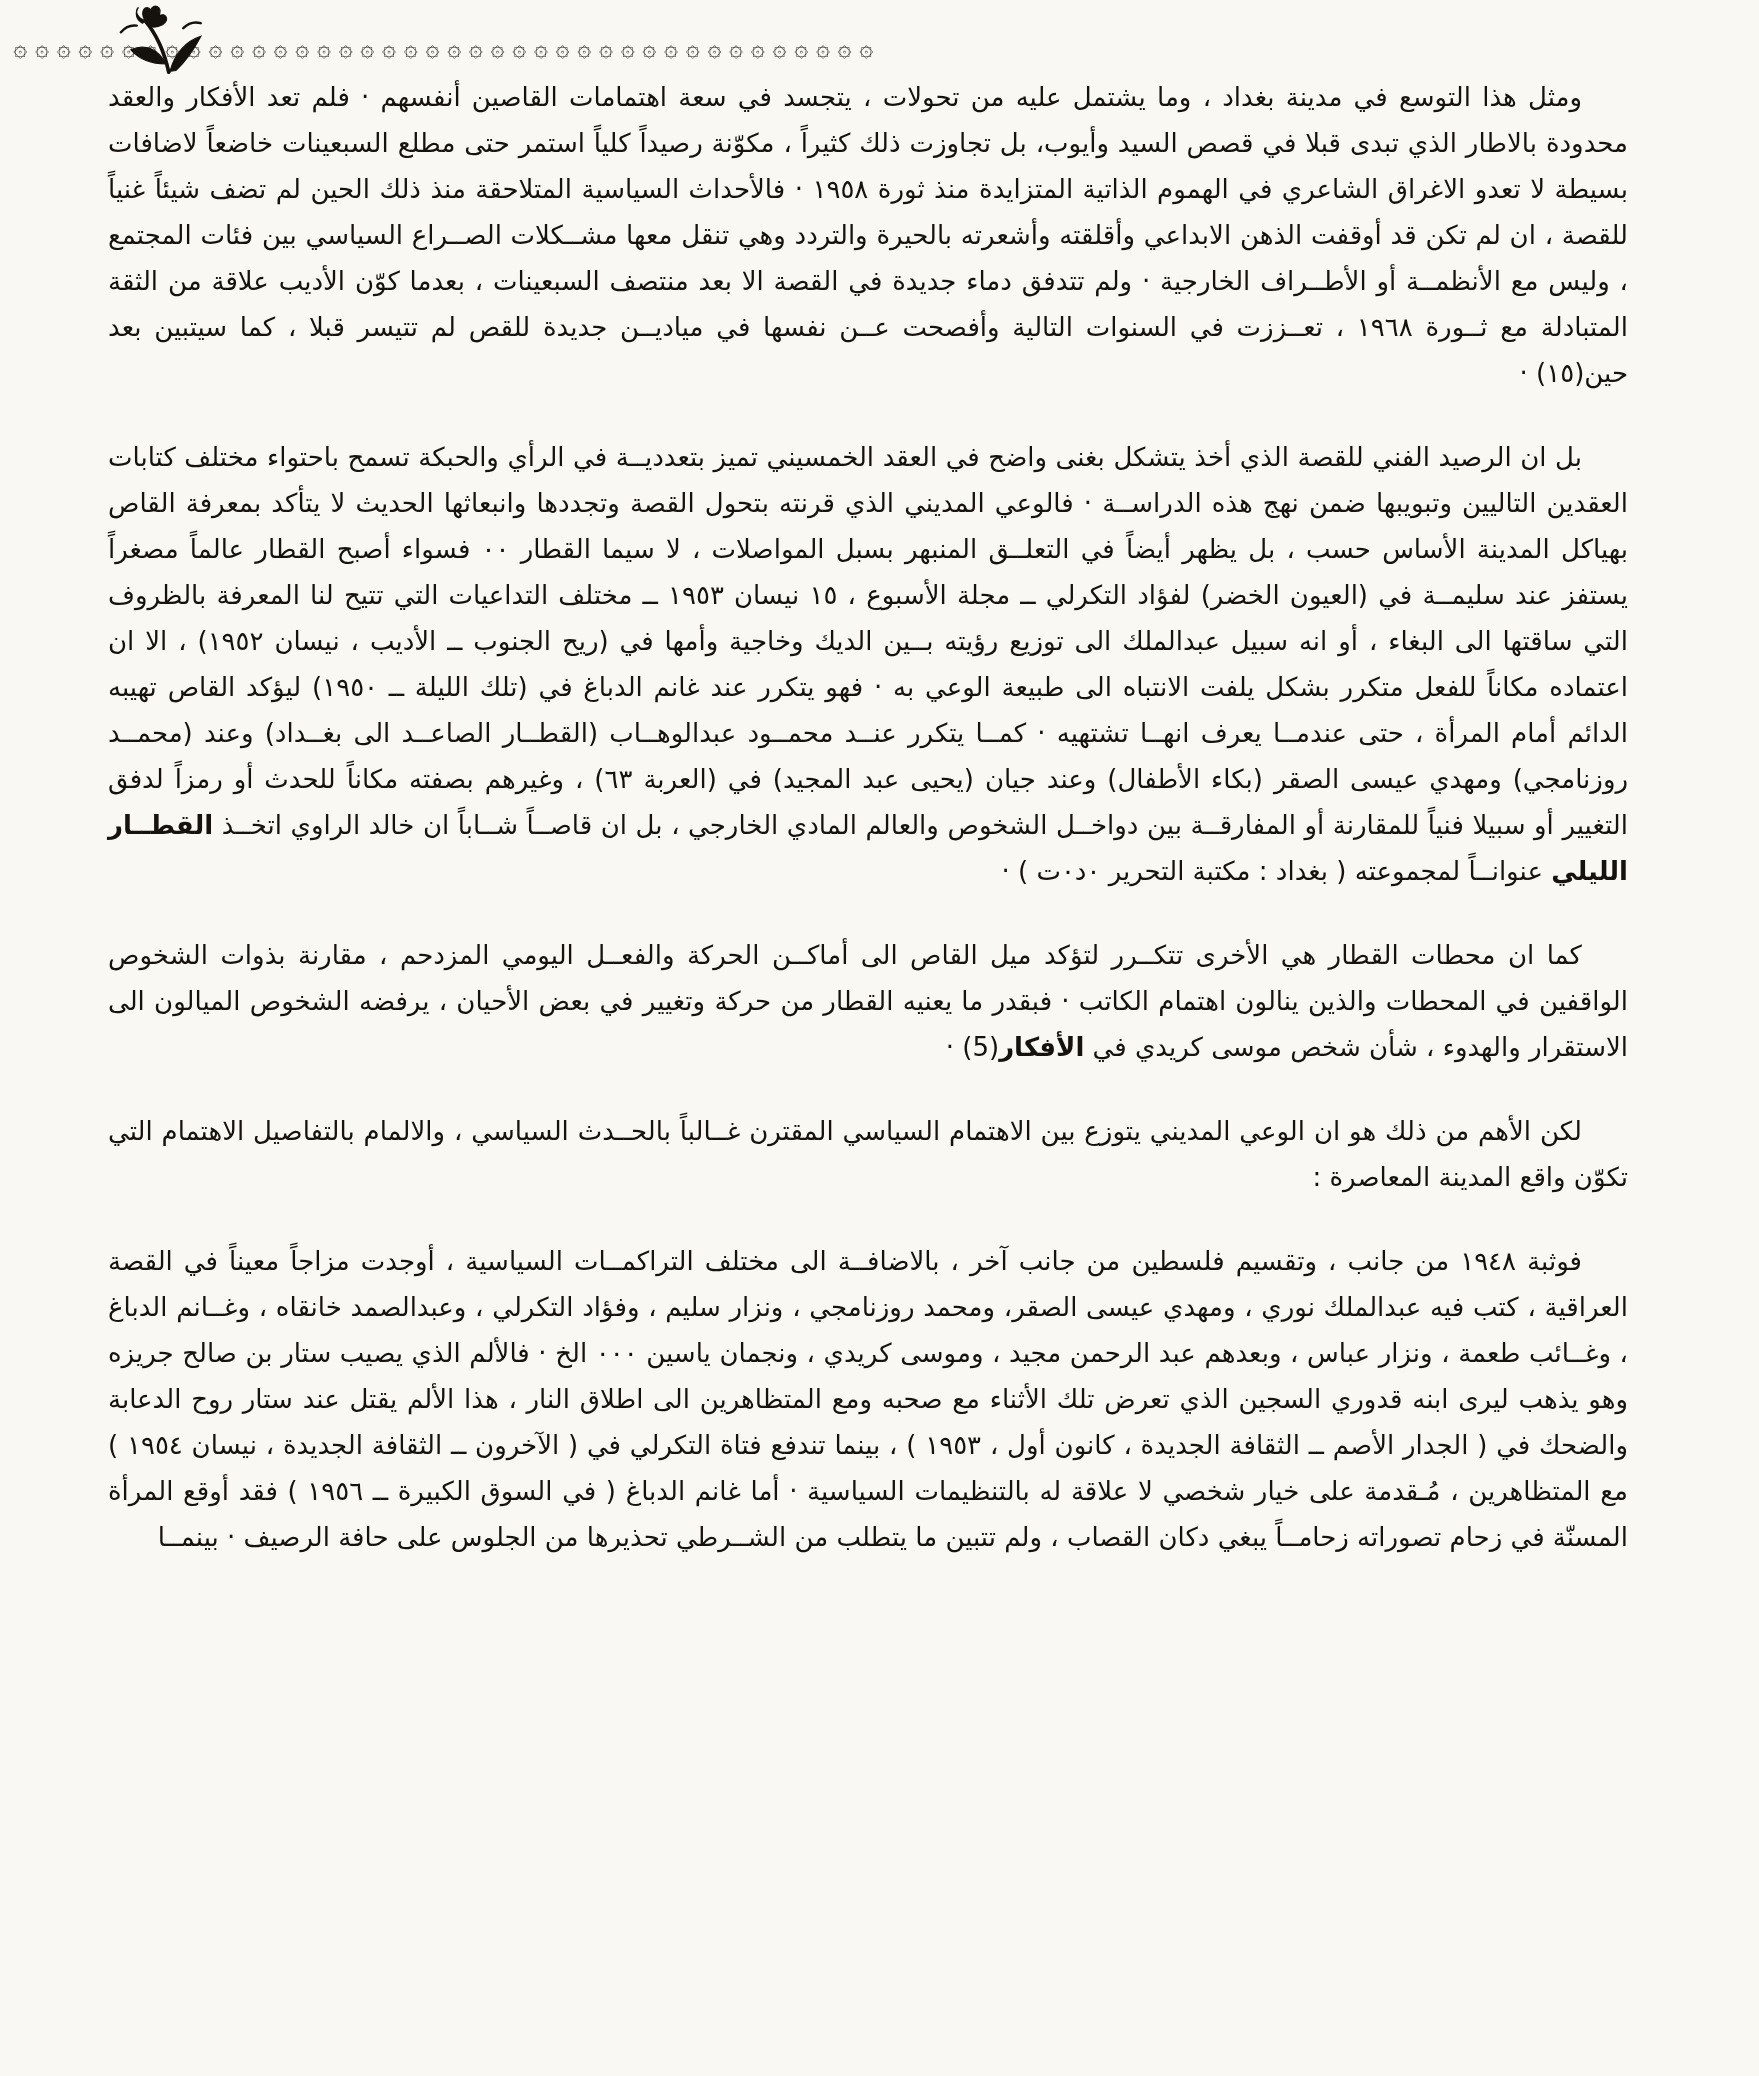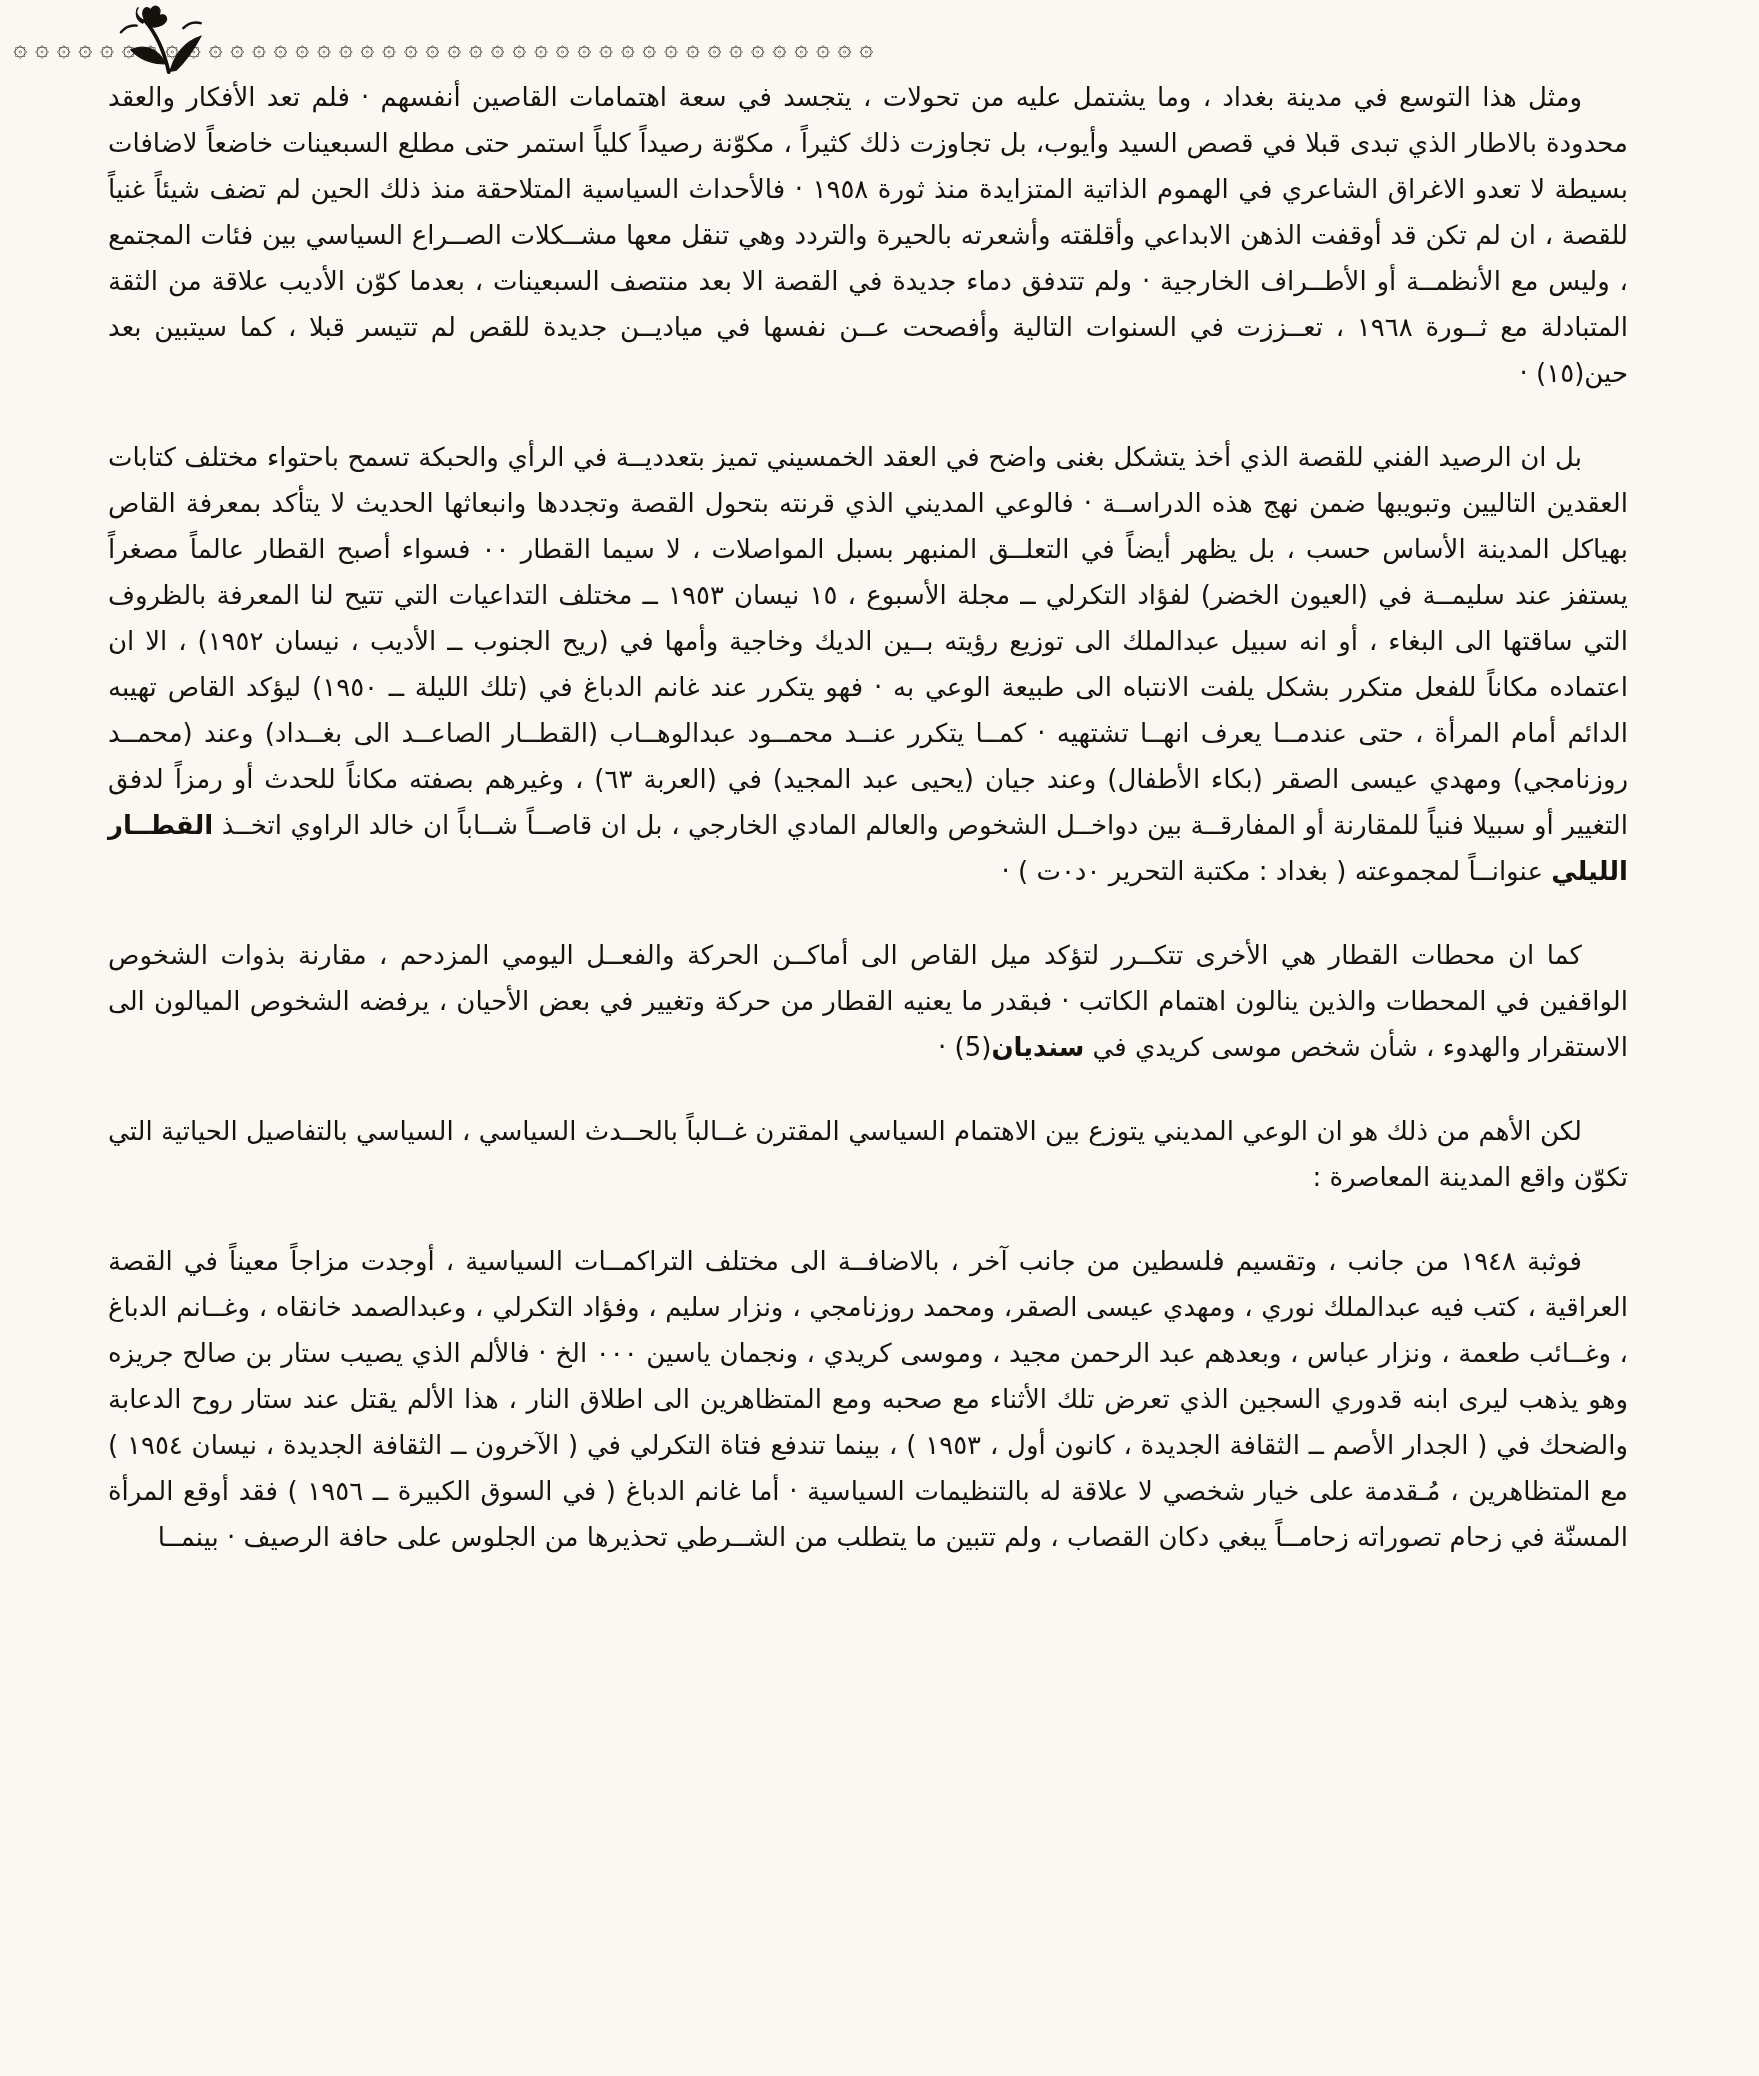--- a/index.html
+++ b/index.html
@@ -76,19 +76,19 @@
 
         <path d="M210,60 C222,48 238,44 252,48" stroke-width="6" fill="none" stroke-linecap="round"></path>
         <path d="M60,70 C70,58 84,52 98,54" stroke-width="6" fill="none" stroke-linecap="round"></path>
       </g>
     </svg>
   </div>
 
   <div class="body-text">
       <p class="para"><span>ومثل هذا التوسع في مدينة بغداد ، وما يشتمل عليه من تحولات ، يتجسد في سعة اهتمامات القاصين أنفسهم · فلم تعد الأفكار والعقد محدودة بالاطار الذي تبدى قبلا في قصص السيد وأيوب، بل تجاوزت ذلك كثيراً ، مكوّنة رصيداً كلياً استمر حتى مطلع السبعينات خاضعاً لاضافات بسيطة لا تعدو الاغراق الشاعري في الهموم الذاتية المتزايدة منذ ثورة ١٩٥٨ · فالأحداث السياسية المتلاحقة منذ ذلك الحين لم تضف شيئاً غنياً للقصة ، ان لم تكن قد أوقفت الذهن الابداعي وأقلقته وأشعرته بالحيرة والتردد وهي تنقل معها مشــكلات الصــراع السياسي بين فئات المجتمع ، وليس مع الأنظمــة أو الأطــراف الخارجية · ولم تتدفق دماء جديدة في القصة الا بعد منتصف السبعينات ، بعدما كوّن الأديب علاقة من الثقة المتبادلة مع ثــورة ١٩٦٨ ، تعــززت في السنوات التالية وأفصحت عــن نفسها في مياديــن جديدة للقص لم تتيسر قبلا ، كما سيتبين بعد حين(١٥) ·</span></p>
       <p class="para"><span>بل ان الرصيد الفني للقصة الذي أخذ يتشكل بغنى واضح في العقد الخمسيني تميز بتعدديــة في الرأي والحبكة تسمح باحتواء مختلف كتابات العقدين التاليين وتبويبها ضمن نهج هذه الدراســة · فالوعي المديني الذي قرنته بتحول القصة وتجددها وانبعاثها الحديث لا يتأكد بمعرفة القاص بهياكل المدينة الأساس حسب ، بل يظهر أيضاً في التعلــق المنبهر بسبل المواصلات ، لا سيما القطار ٠٠ فسواء أصبح القطار عالماً مصغراً يستفز عند سليمــة في (العيون الخضر) لفؤاد التكرلي ــ مجلة الأسبوع ، ١٥ نيسان ١٩٥٣ ــ مختلف التداعيات التي تتيح لنا المعرفة بالظروف التي ساقتها الى البغاء ، أو انه سبيل عبدالملك الى توزيع رؤيته بــين الديك وخاجية وأمها في (ريح الجنوب ــ الأديب ، نيسان ١٩٥٢) ، الا ان اعتماده مكاناً للفعل متكرر بشكل يلفت الانتباه الى طبيعة الوعي به · فهو يتكرر عند غانم الدباغ في (تلك الليلة ــ ١٩٥٠) ليؤكد القاص تهيبه الدائم أمام المرأة ، حتى عندمــا يعرف انهــا تشتهيه · كمــا يتكرر عنــد محمــود عبدالوهــاب (القطــار الصاعــد الى بغــداد) وعند (محمــد روزنامجي) ومهدي عيسى الصقر (بكاء الأطفال) وعند جيان (يحيى عبد المجيد) في (العربة ٦٣) ، وغيرهم بصفته مكاناً للحدث أو رمزاً لدفق التغيير أو سبيلا فنياً للمقارنة أو المفارقــة بين دواخــل الشخوص والعالم المادي الخارجي ، بل ان قاصــاً شــاباً ان خالد الراوي اتخــذ </span><span class="bold">القطــار الليلي</span><span> عنوانــاً لمجموعته ( بغداد : مكتبة التحرير ٠د٠ت ) ·</span></p>
-      <p class="para"><span>كما ان محطات القطار هي الأخرى تتكــرر لتؤكد ميل القاص الى أماكــن الحركة والفعــل اليومي المزدحم ، مقارنة بذوات الشخوص الواقفين في المحطات والذين ينالون اهتمام الكاتب · فبقدر ما يعنيه القطار من حركة وتغيير في بعض الأحيان ، يرفضه الشخوص الميالون الى الاستقرار والهدوء ، شأن شخص موسى كريدي في </span><span class="bold">سنديان</span><span>(5) ·</span></p>
-      <p class="para"><span>لكن الأهم من ذلك هو ان الوعي المديني يتوزع بين الاهتمام السياسي المقترن غــالباً بالحــدث السياسي ، السياسي بالتفاصيل الحياتية التي تكوّن واقع المدينة المعاصرة :</span></p>
+      <p class="para"><span>كما ان محطات القطار هي الأخرى تتكــرر لتؤكد ميل القاص الى أماكــن الحركة والفعــل اليومي المزدحم ، مقارنة بذوات الشخوص الواقفين في المحطات والذين ينالون اهتمام الكاتب · فبقدر ما يعنيه القطار من حركة وتغيير في بعض الأحيان ، يرفضه الشخوص الميالون الى الاستقرار والهدوء ، شأن شخص موسى كريدي في </span><span class="bold">الأفكار</span><span>(5) ·</span></p>
+      <p class="para"><span>لكن الأهم من ذلك هو ان الوعي المديني يتوزع بين الاهتمام السياسي المقترن غــالباً بالحــدث السياسي ، والالمام بالتفاصيل الاهتمام التي تكوّن واقع المدينة المعاصرة :</span></p>
       <p class="para"><span>فوثبة ١٩٤٨ من جانب ، وتقسيم فلسطين من جانب آخر ، بالاضافــة الى مختلف التراكمــات السياسية ، أوجدت مزاجاً معيناً في القصة العراقية ، كتب فيه عبدالملك نوري ، ومهدي عيسى الصقر، ومحمد روزنامجي ، ونزار سليم ، وفؤاد التكرلي ، وعبدالصمد خانقاه ، وغــانم الدباغ ، وغــائب طعمة ، ونزار عباس ، وبعدهم عبد الرحمن مجيد ، وموسى كريدي ، ونجمان ياسين ٠٠٠ الخ · فالألم الذي يصيب ستار بن صالح جريزه وهو يذهب ليرى ابنه قدوري السجين الذي تعرض تلك الأثناء مع صحبه ومع المتظاهرين الى اطلاق النار ، هذا الألم يقتل عند ستار روح الدعابة والضحك في ( الجدار الأصم ــ الثقافة الجديدة ، كانون أول ، ١٩٥٣ ) ، بينما تندفع فتاة التكرلي في ( الآخرون ــ الثقافة الجديدة ، نيسان ١٩٥٤ ) مع المتظاهرين ، مُـقدمة على خيار شخصي لا علاقة له بالتنظيمات السياسية · أما غانم الدباغ ( في السوق الكبيرة ــ ١٩٥٦ ) فقد أوقع المرأة المسنّة في زحام تصوراته زحامــاً يبغي دكان القصاب ، ولم تتبين ما يتطلب من الشــرطي تحذيرها من الجلوس على حافة الرصيف · بينمــا</span></p>
     </div>
 
 </div>
 
 
 </body></html>

